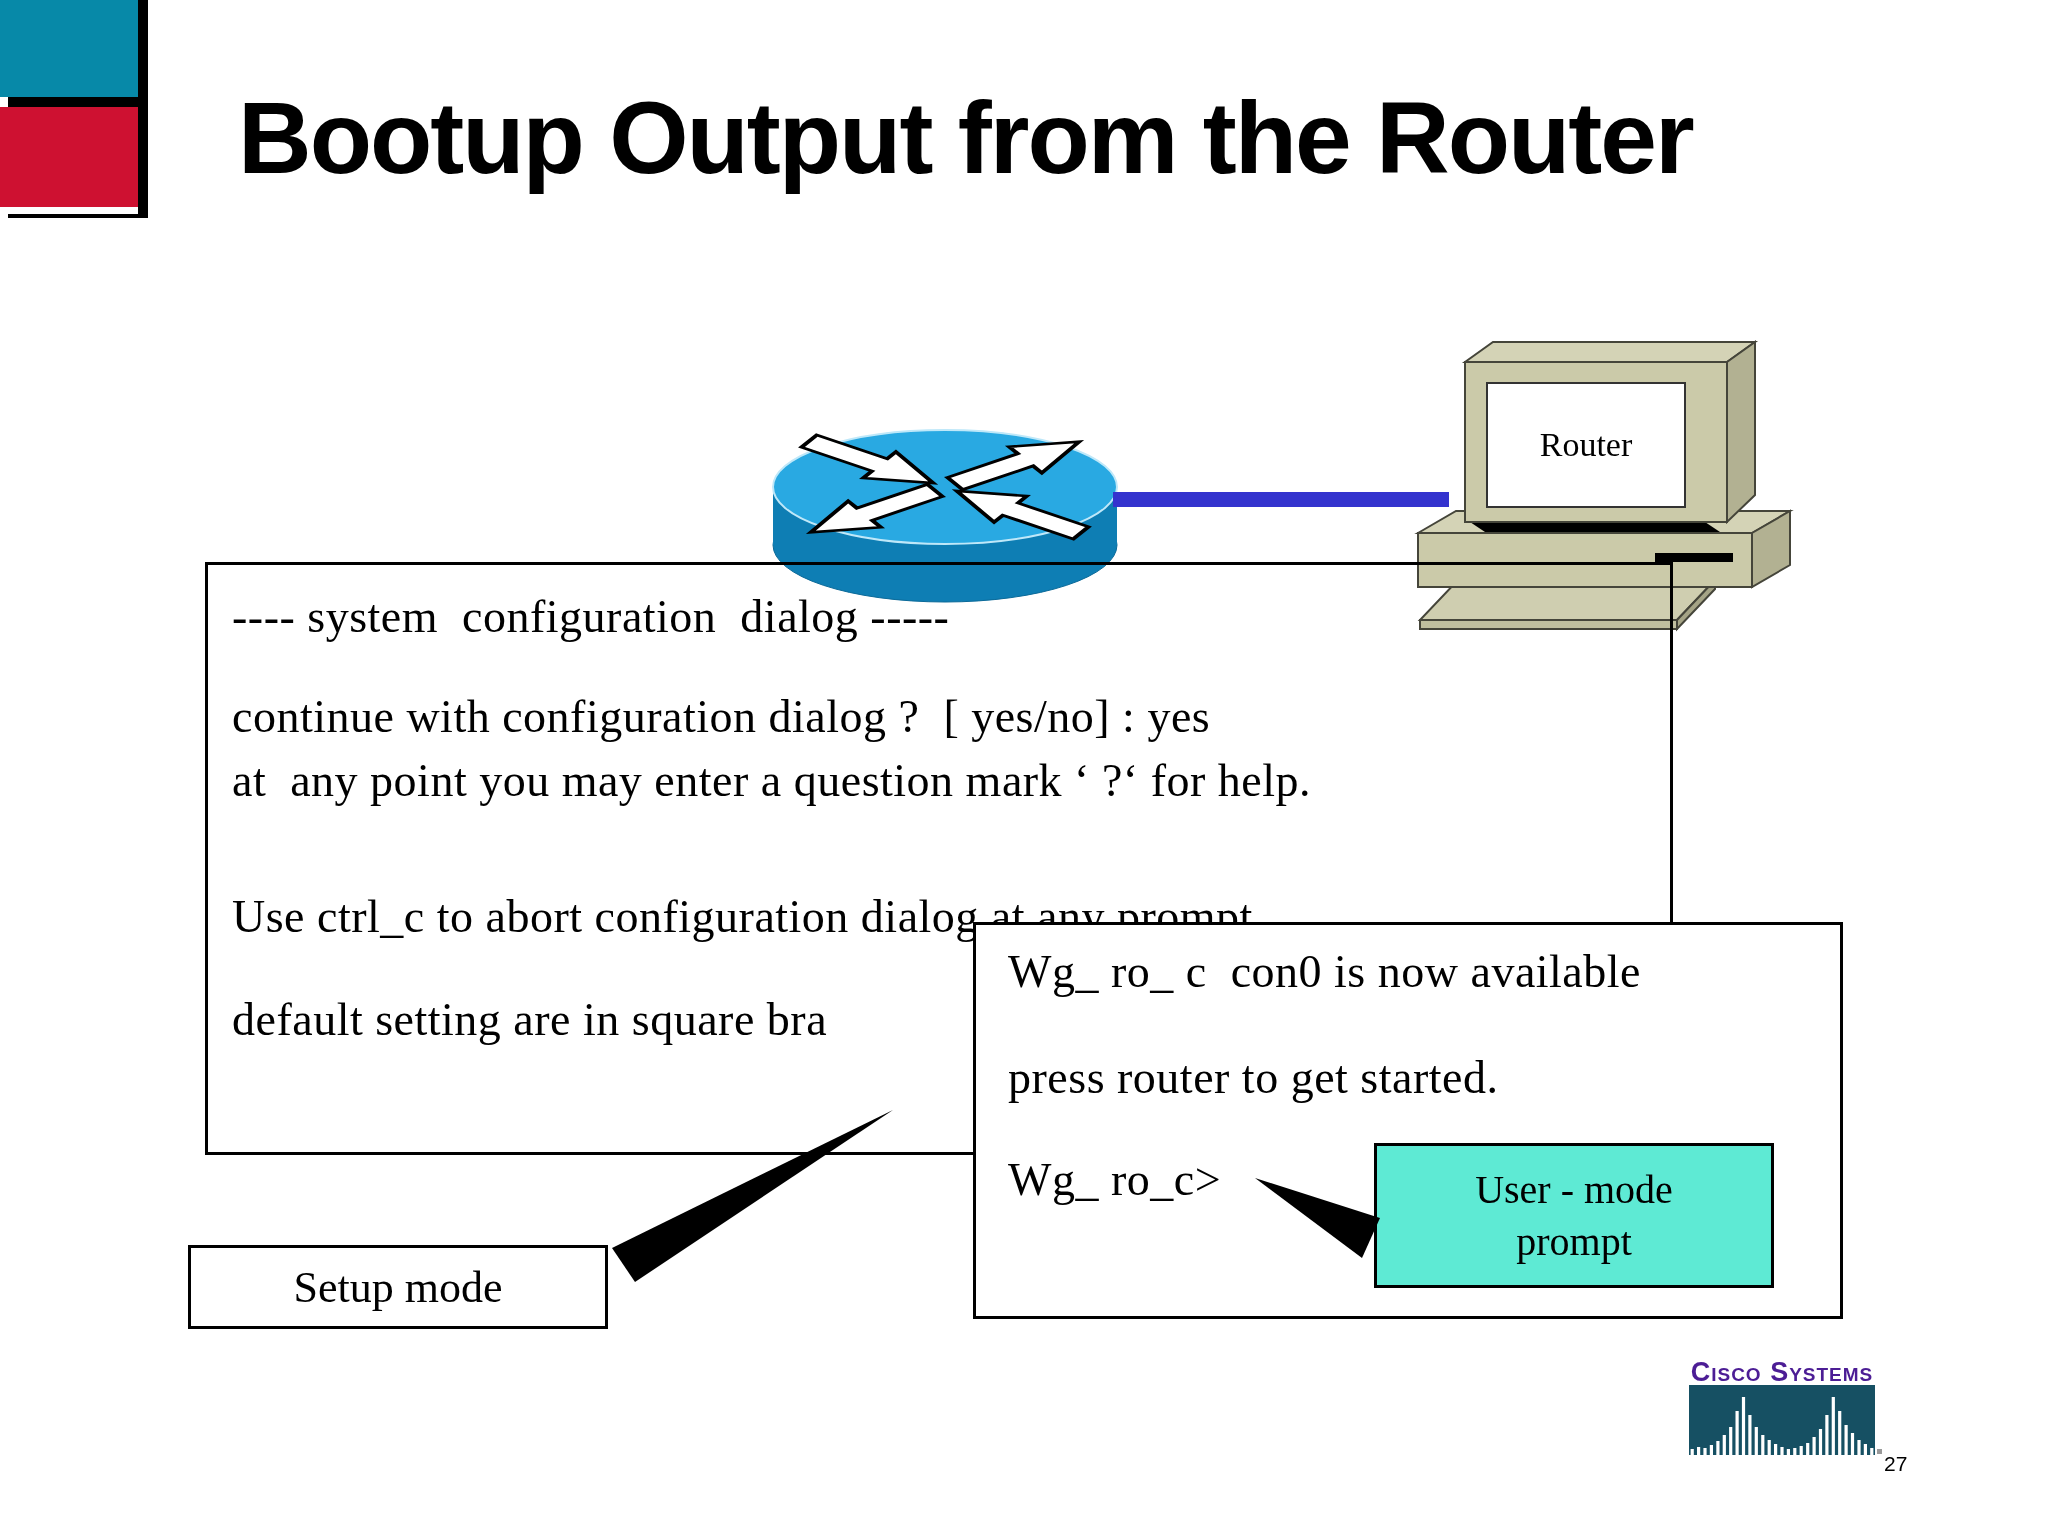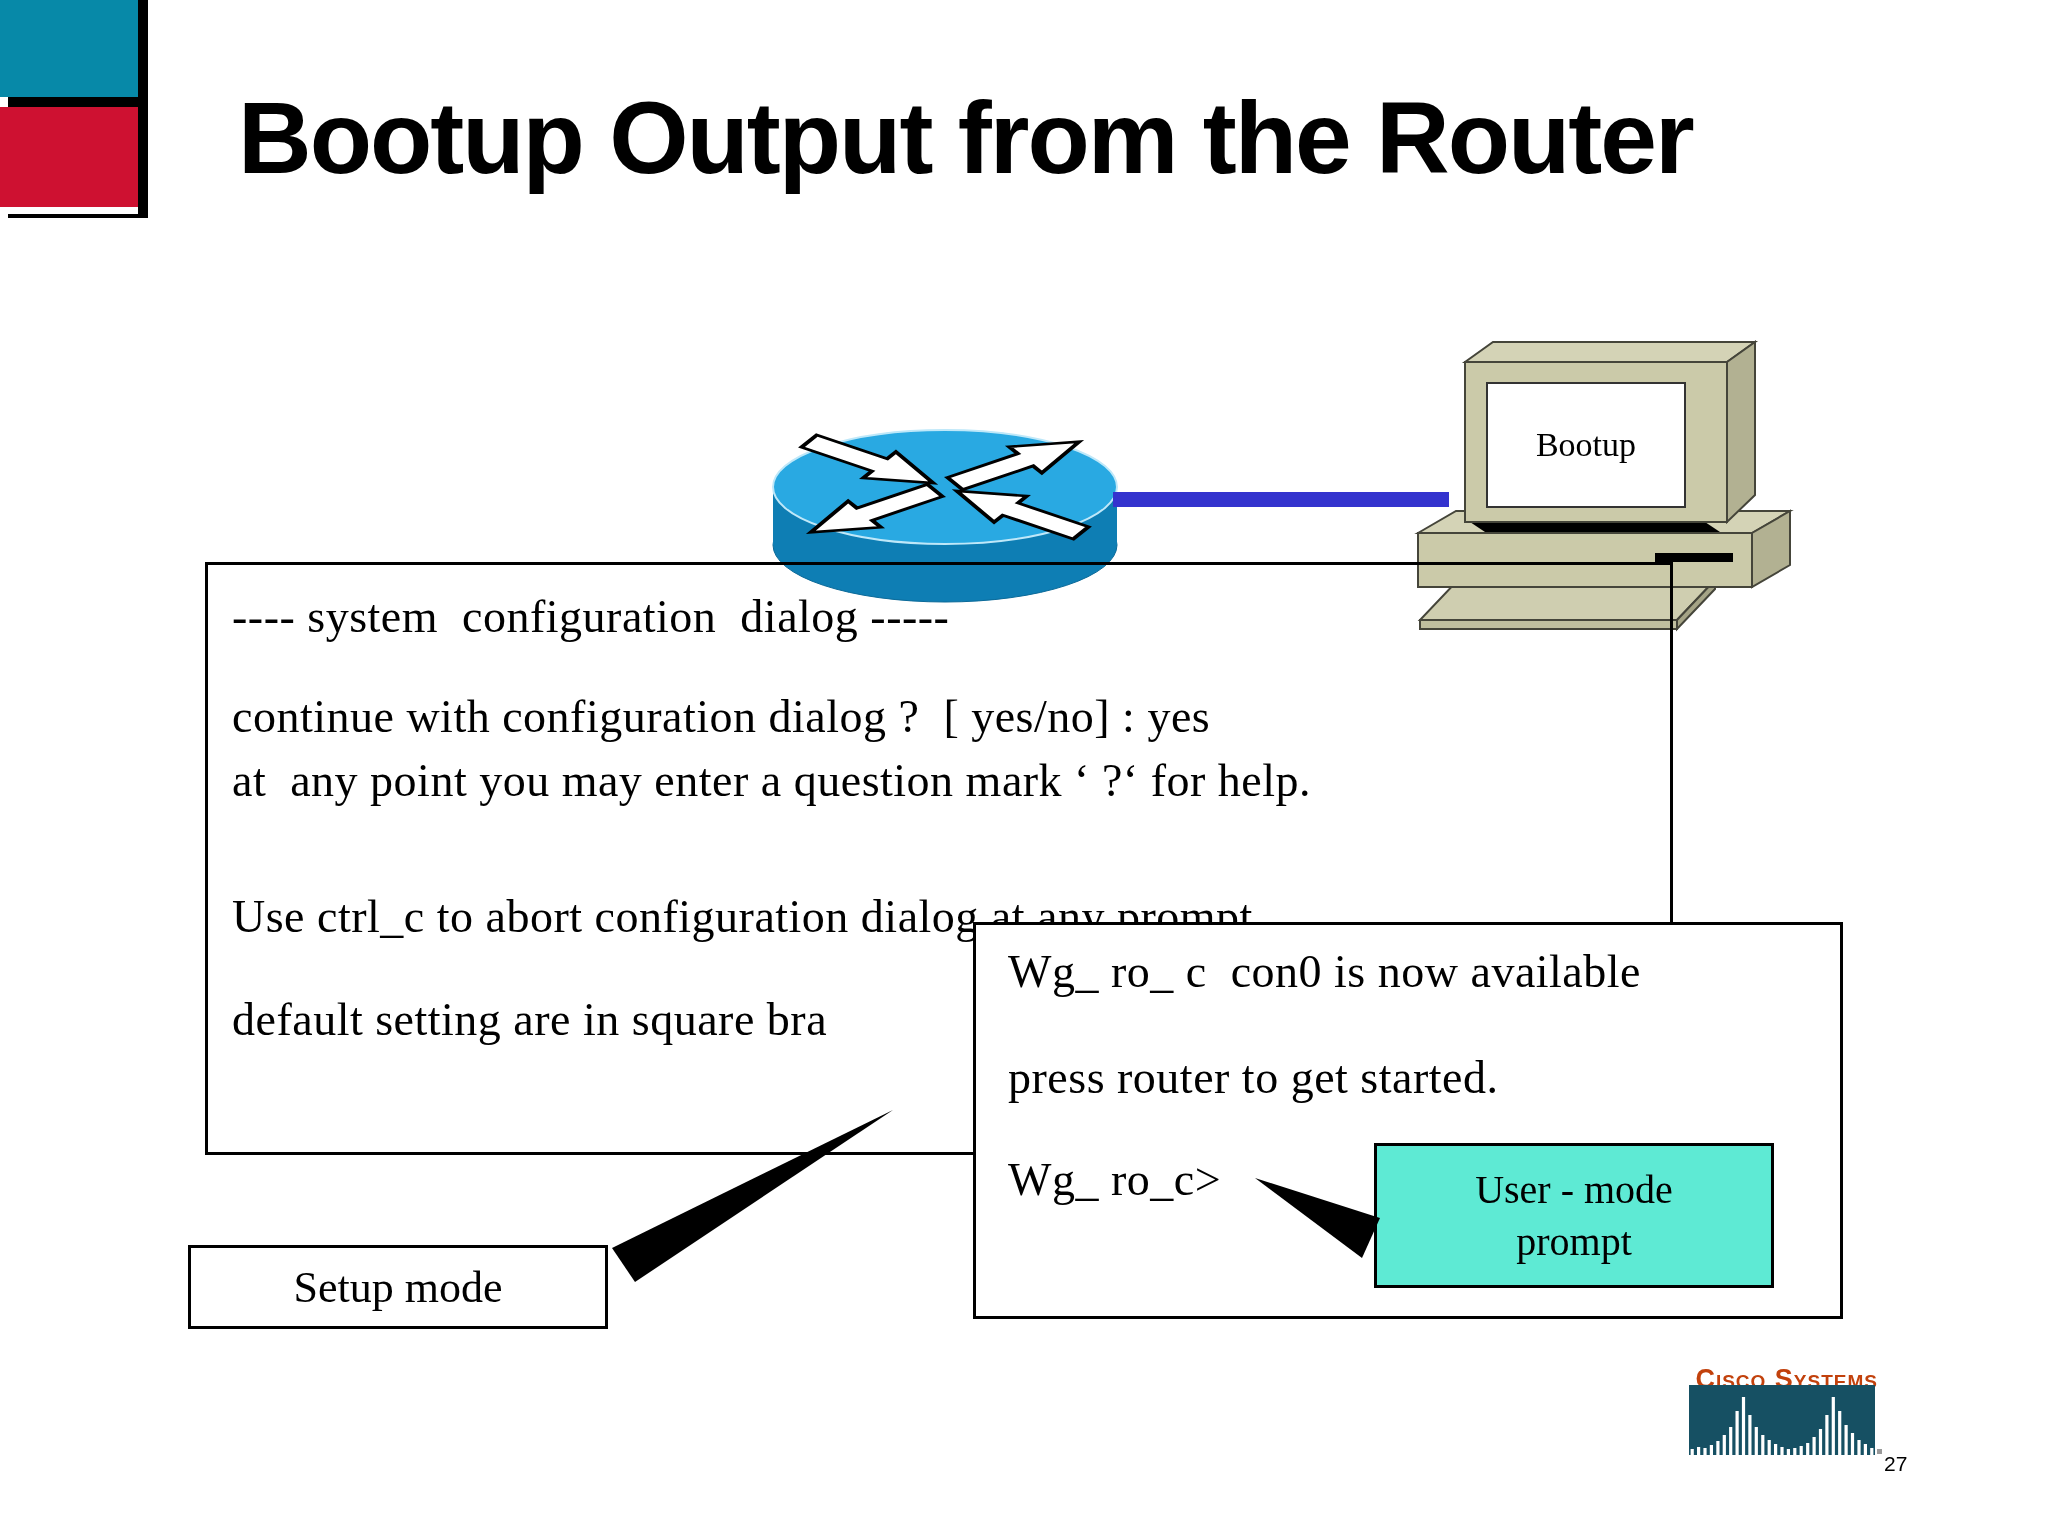--- a/index.html
+++ b/index.html
@@ -31,22 +31,22 @@
   .user-box div{font-size:40px;line-height:52px;}
   .setup-box{left:188px;top:1245px;width:420px;height:84px;background:#fff;border:3px solid #000;
              box-sizing:border-box;display:flex;align-items:center;justify-content:center;font-size:44px;}
   
   .console-label{left:1487px;top:383px;width:198px;height:124px;display:flex;align-items:center;
                  justify-content:center;font-size:34px;}
   
   .caption{left:212px;top:1392px;font-size:64px;letter-spacing:1px;white-space:nowrap;}
   
   .cisco{left:1686px;top:1348px;width:200px;height:110px;}
-  .cisco-name{position:absolute;left:0;top:16px;width:192px;text-align:right;font-weight:bold;
-              font-variant:small-caps;font-size:27px;letter-spacing:1px;color:#c2410c;white-space:nowrap;}
+  .cisco-name{position:absolute;left:0;top:9px;width:192px;text-align:center;font-weight:bold;
+              font-variant:small-caps;font-size:27px;letter-spacing:1px;color:#4c1d95;white-space:nowrap;}
   .cisco-rect{position:absolute;left:3px;top:37px;width:186px;height:70px;background:#165063;}
   .cisco-reg{position:absolute;left:191px;top:101px;width:5px;height:5px;background:#9a9a9a;}
   .page-num{left:1884px;top:1452px;font-size:21px;}
   svg{display:block;}
 </style>
 </head>
 <body>
 
 <div id="stage">
 
@@ -87,21 +87,21 @@
       <rect x="255" y="223" width="78" height="9" fill="#000" stroke="none"></rect>
 
       <polygon points="70,192 305,192 320,202 85,202" fill="#000" stroke="none"></polygon>
 
       <polygon points="65,32 93,12 355,12 327,32" fill="#D4D3B6"></polygon>
       <polygon points="327,32 355,12 355,165 327,192" fill="#B2B192"></polygon>
       <rect x="65" y="32" width="262" height="160" fill="#CBCAA9"></rect>
       <rect x="87" y="53" width="198" height="124" fill="#ffffff" stroke="#333"></rect>
     </g>
   </svg>
-  <div class="abs serif console-label">Bootup</div>
+  <div class="abs serif console-label">Router</div>
 
   <div class="abs main-box"></div>
   <div class="abs serif dlg-line" style="top:592px;">---- system  configuration  dialog -----</div>
   <div class="abs serif dlg-line" style="top:692px;">continue with configuration dialog ?  [ yes/no] : yes</div>
   <div class="abs serif dlg-line" style="top:756px;">at  any point you may enter a question mark ‘ ?‘ for help.</div>
   <div class="abs serif dlg-line" style="top:892px;">Use ctrl_c to abort configuration dialog at any prompt</div>
   <div class="abs serif dlg-line" style="top:995px;">default setting are in square bra</div>
 
   <div class="abs prompt-box"></div>
   <div class="abs serif prompt-line" style="top:946px;">Wg_ ro_ c  con0 is now available</div>

